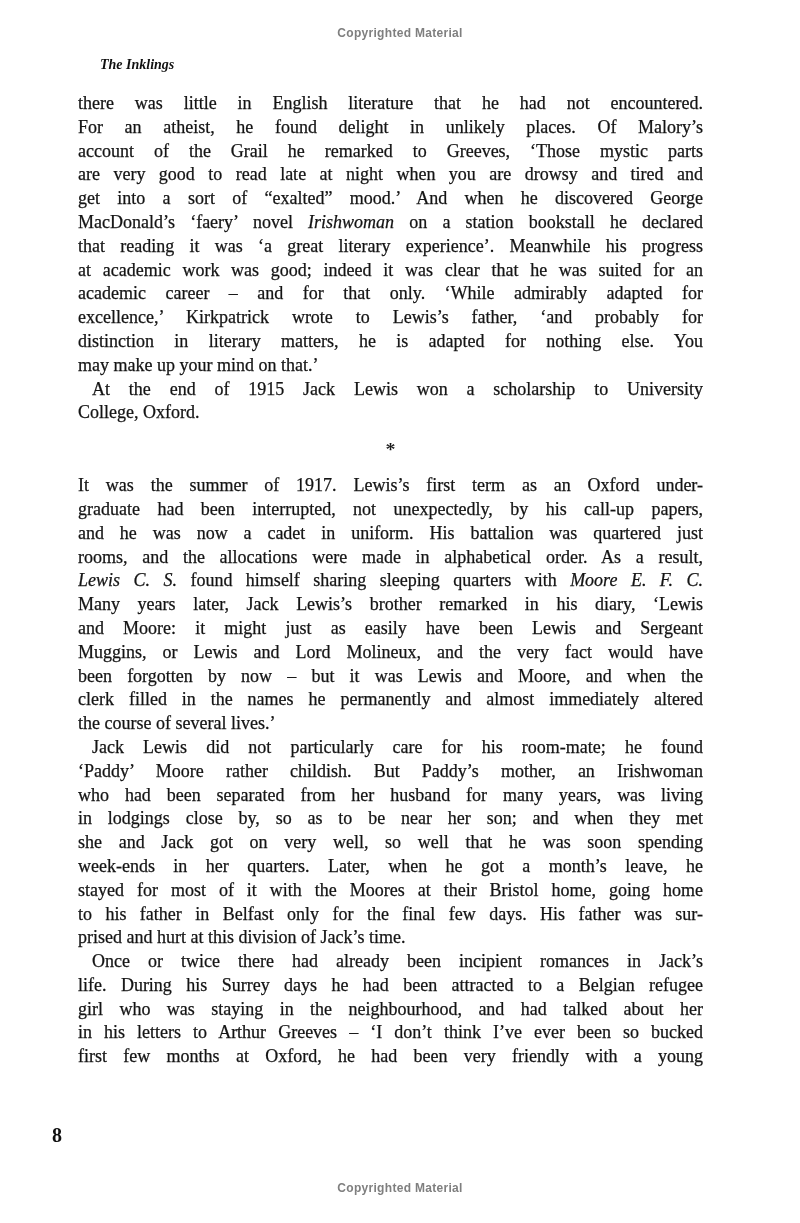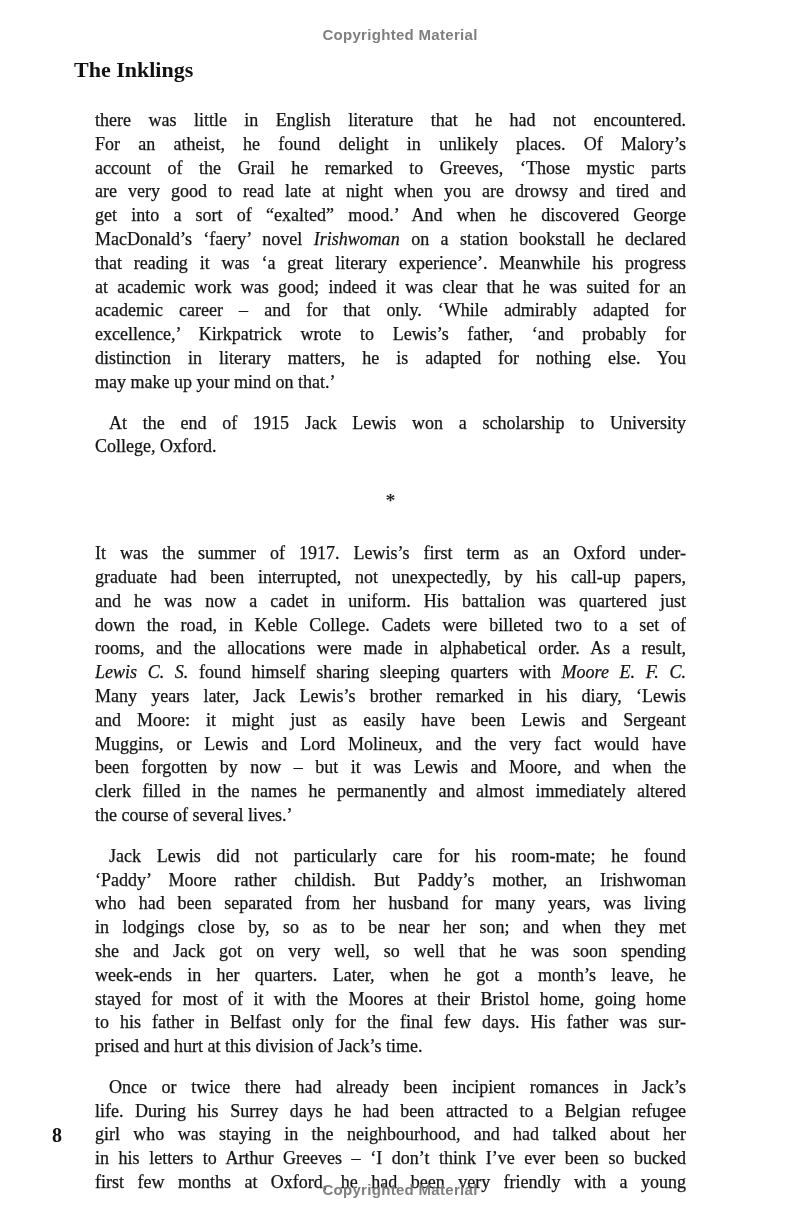--- a/index.html
+++ b/index.html
@@ -11,44 +11,45 @@
     overflow: hidden;
     font-family: "Liberation Serif", serif;
     color: #141414;
   }
   .copyright-banner {
     position: absolute;
     left: 0; right: 0;
     text-align: center;
     font-family: "Liberation Sans", sans-serif;
     font-weight: bold;
-    font-size: 15px;
+    font-size: 12px;
     letter-spacing: 0.3px;
     color: #7f7f7f;
   }
   .copyright-banner.top { top: 26px; }
   .copyright-banner.bottom { top: 1181px; }
   .running-header {
     position: absolute;
-    left: 74px;
+    left: 100px;
     top: 57px;
+    font-style: italic;
     font-weight: bold;
-    font-size: 22px;
+    font-size: 14px;
     color: #111111;
   }
   .body-text {
     position: absolute;
     left: 78px;
     top: 92px;
     width: 625px;
     font-size: 18px;
     line-height: 23.8px;
     -webkit-text-stroke: 0.25px #141414;
   }
-  .paragraph { margin: 17px; }
+  .paragraph { margin: 0; }
   .line {
     height: 23.8px;
     overflow: hidden;
     text-align: justify;
     text-align-last: justify;
     white-space: normal;
   }
   .line.last { text-align-last: left; }
   .line.indent { text-indent: 14px; }
   .line i { font-style: italic; }
@@ -94,21 +95,20 @@
       </div>
       <div class="paragraph">
         <div class="line indent">At the end of 1915 Jack Lewis won a scholarship to University</div>
         <div class="line last">College, Oxford.</div>
       </div>
       <div class="section-separator">*</div>
       <div class="paragraph">
         <div class="line">It was the summer of 1917. Lewis’s first term as an Oxford under-</div>
         <div class="line">graduate had been interrupted, not unexpectedly, by his call-up papers,</div>
         <div class="line">and he was now a cadet in uniform. His battalion was quartered just</div>
-        <div class="line">down the road, in Keble College. Cadets were billeted two to a set of</div>
         <div class="line">rooms, and the allocations were made in alphabetical order. As a result,</div>
         <div class="line"><i>Lewis C. S.</i><span> found himself sharing sleeping quarters with </span><i>Moore E. F. C.</i></div>
         <div class="line">Many years later, Jack Lewis’s brother remarked in his diary, ‘Lewis</div>
         <div class="line">and Moore: it might just as easily have been Lewis and Sergeant</div>
         <div class="line">Muggins, or Lewis and Lord Molineux, and the very fact would have</div>
         <div class="line">been forgotten by now – but it was Lewis and Moore, and when the</div>
         <div class="line">clerk filled in the names he permanently and almost immediately altered</div>
         <div class="line last">the course of several lives.’</div>
       </div>
       <div class="paragraph">

